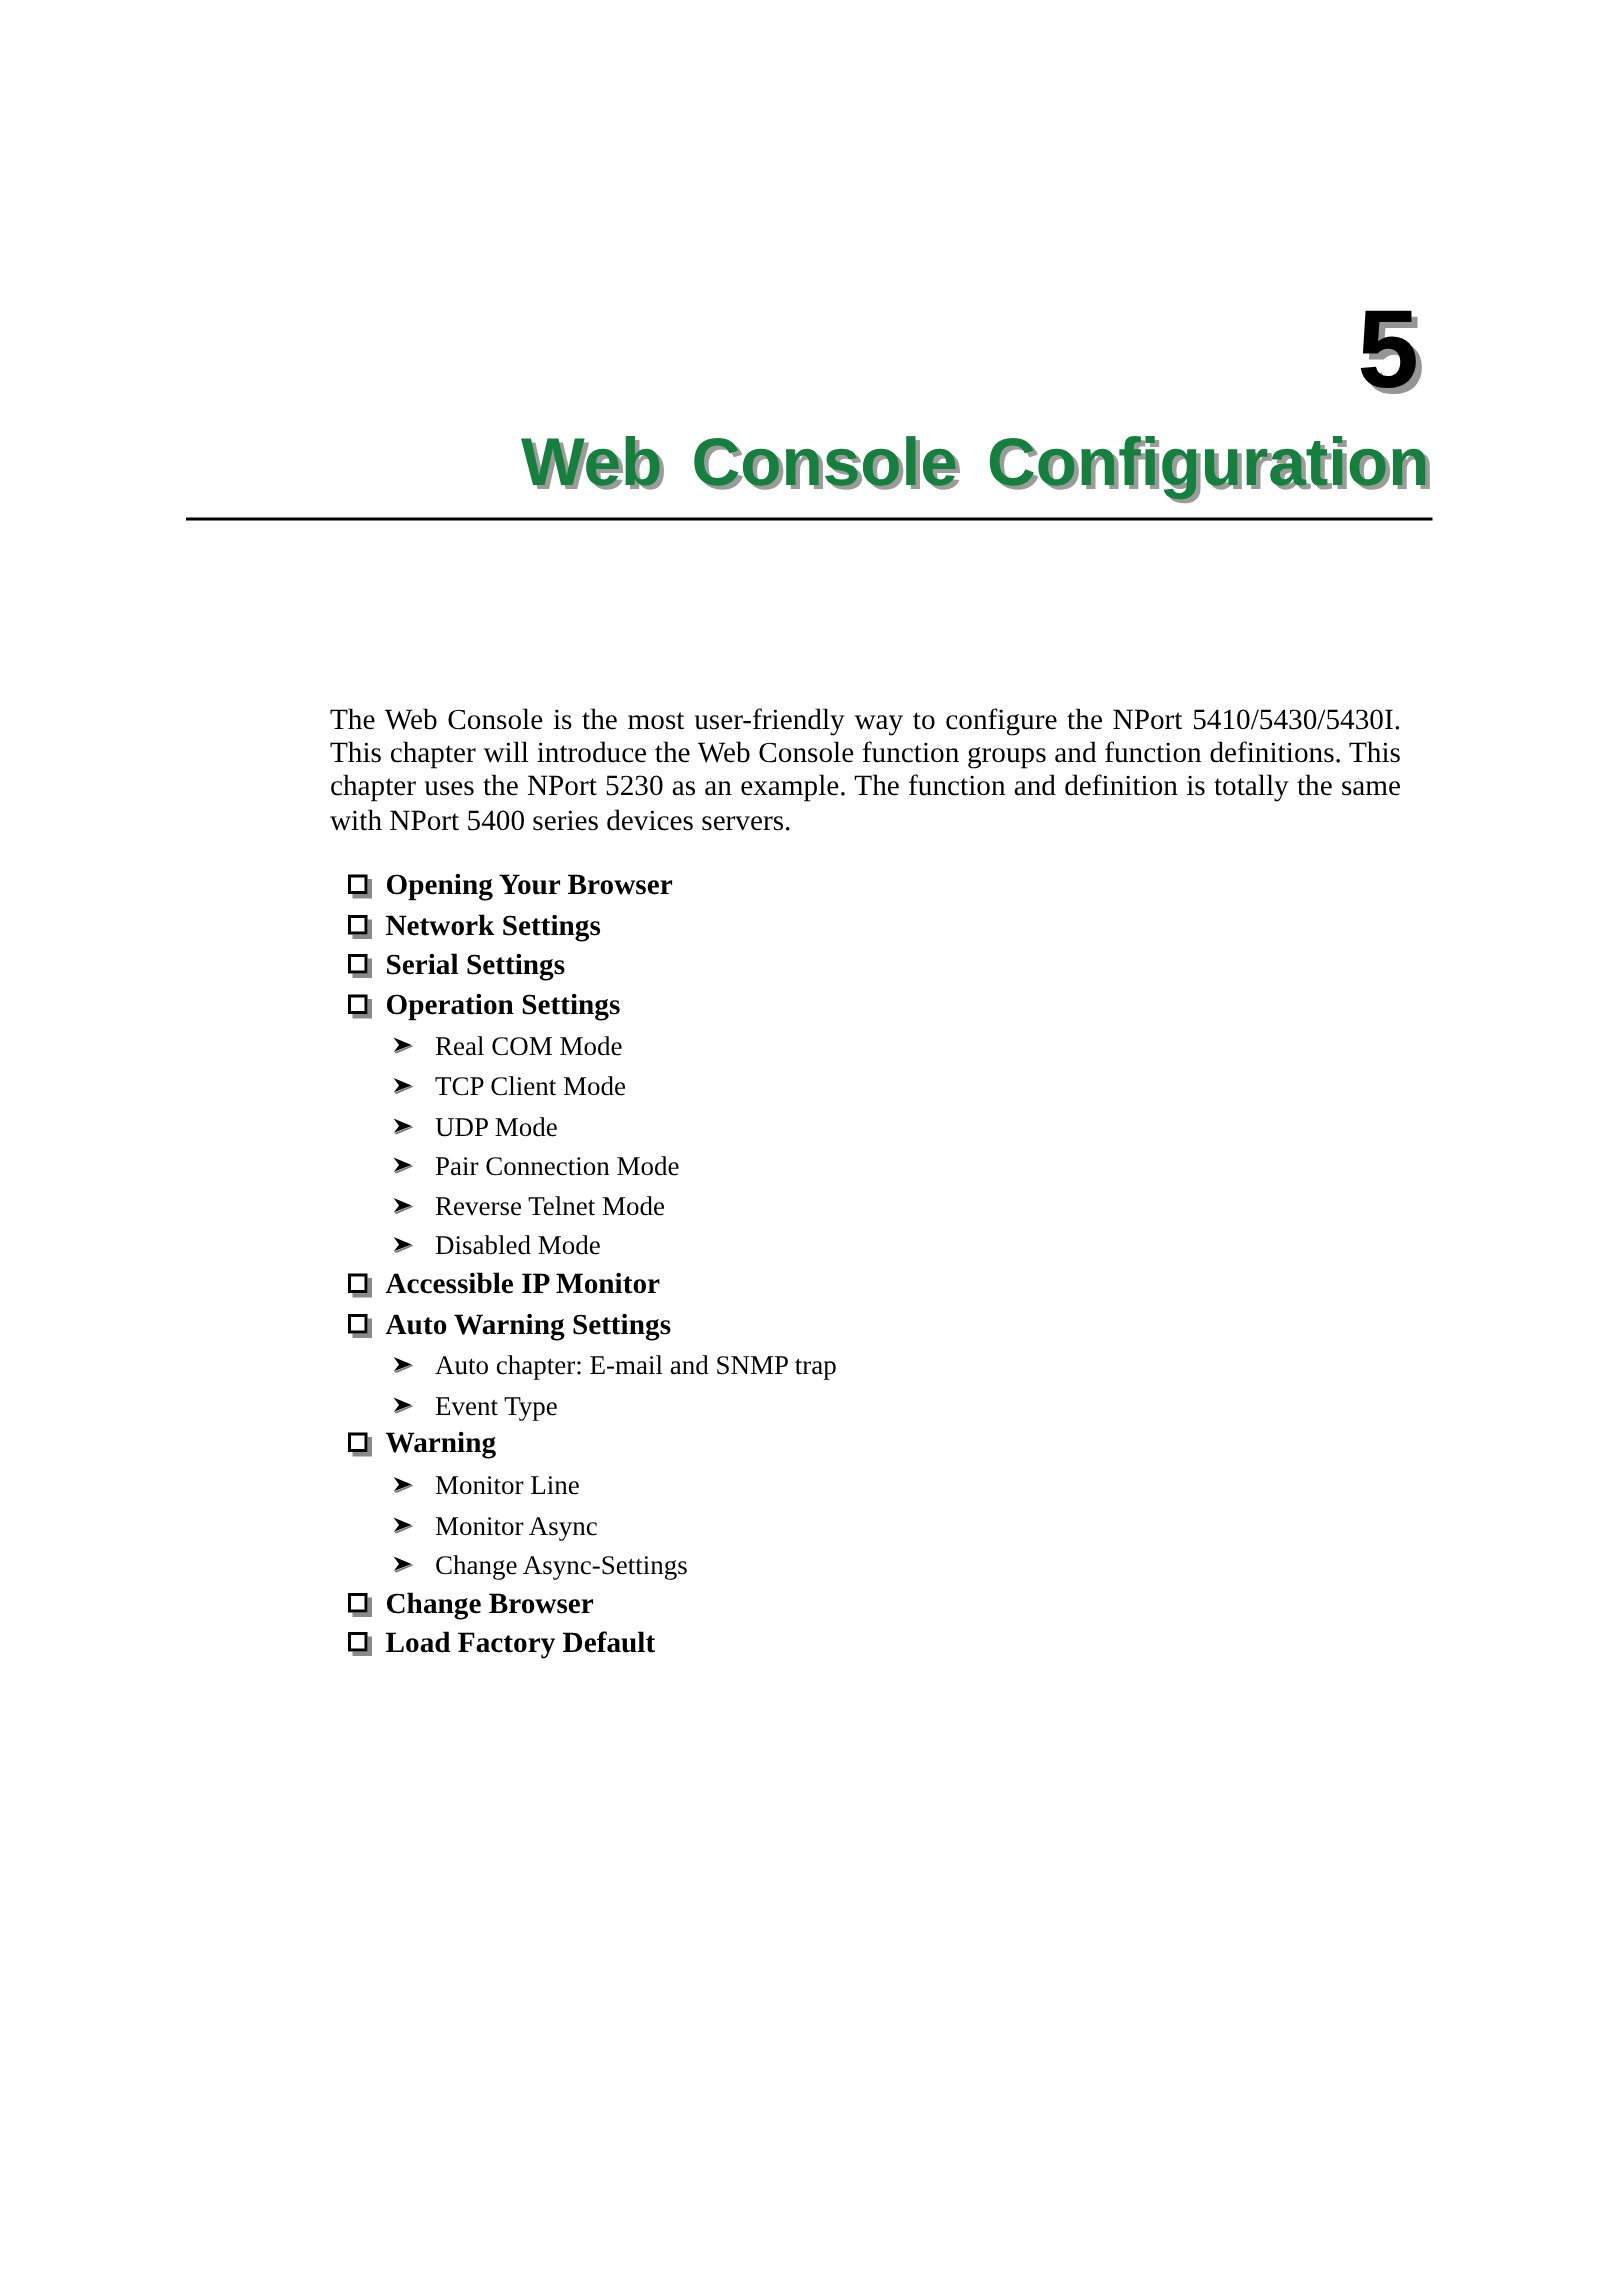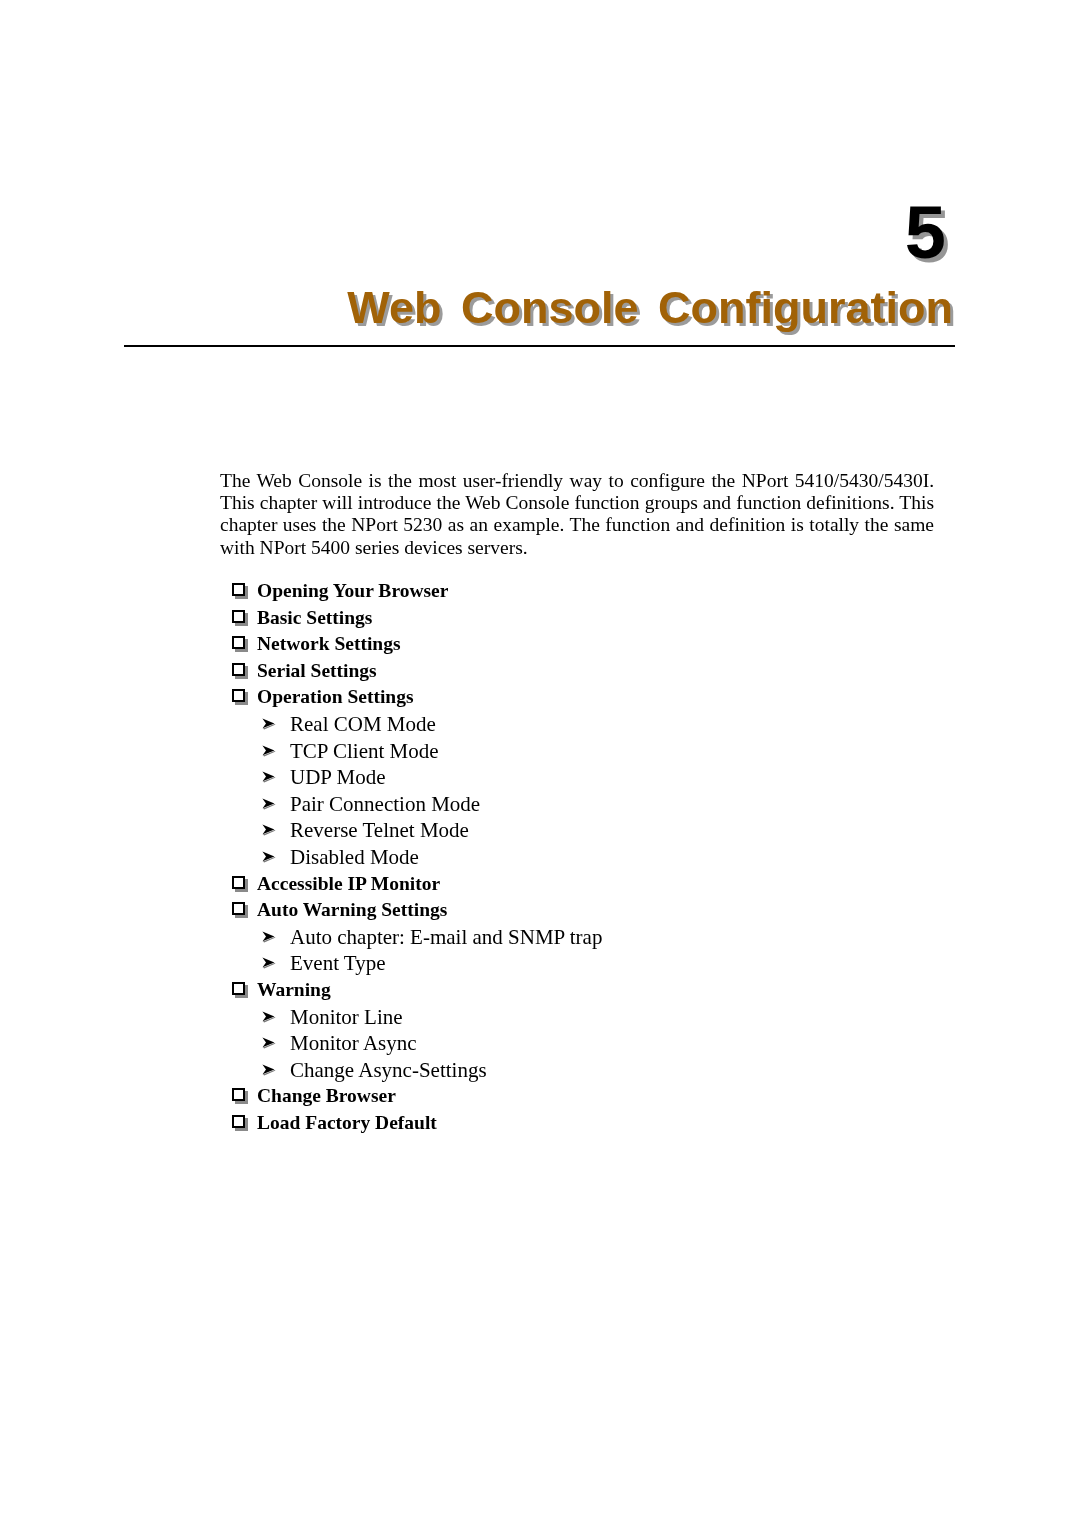--- a/index.html
+++ b/index.html
@@ -37,21 +37,21 @@
     text-shadow: 4px 4px 0 rgba(130,130,130,0.85);
     padding-right: 10px;
   }
 
   .chapter-title {
     text-align: right;
     font-family: "Liberation Sans", "DejaVu Sans", sans-serif;
     font-weight: 700;
     font-size: 45px;
     line-height: 52px;
-    color: #a16207;
+    color: #15803d;
     text-shadow: 3px 3px 0 rgba(130,130,130,0.8);
     margin-top: 12px;
     padding-right: 2px;
     word-spacing: 7px;
   }
 
   .chapter-rule {
     margin-top: 11px;
     border: 0;
     border-top: 2.5px solid #000000;
@@ -129,21 +129,21 @@
   }
   .row-l2 .bullet svg {
     position: absolute;
     left: 0;
     top: 6px;
   }
   .row-l2 .label {
     position: absolute;
     left: 59px;
     top: 0;
-    font-size: 21px;
+    font-size: 18px;
     font-weight: 400;
   }
 </style>
 </head>
 <body>
 
 <div class="page">
 
   <div class="chapter-head">
     <div class="chapter-number">5</div>
@@ -159,27 +159,20 @@
           <span class="sq-shadow"></span>
           <span class="sq-outer"></span>
         </span>
         <span class="label">Opening Your Browser</span>
       </div>
       <div class="outline-row row-l1">
         <span class="bullet">
           <span class="sq-shadow"></span>
           <span class="sq-outer"></span>
         </span>
-        <span class="label">Basic Settings</span>
-      </div>
-      <div class="outline-row row-l1">
-        <span class="bullet">
-          <span class="sq-shadow"></span>
-          <span class="sq-outer"></span>
-        </span>
         <span class="label">Network Settings</span>
       </div>
       <div class="outline-row row-l1">
         <span class="bullet">
           <span class="sq-shadow"></span>
           <span class="sq-outer"></span>
         </span>
         <span class="label">Serial Settings</span>
       </div>
       <div class="outline-row row-l1">

